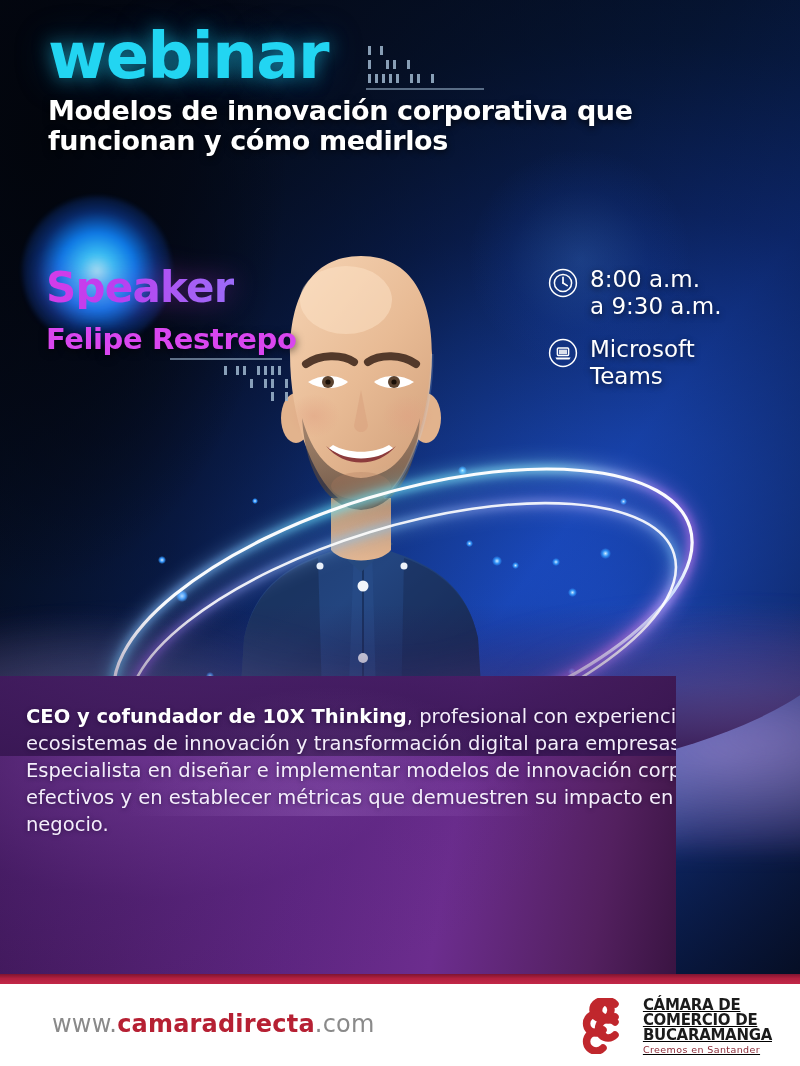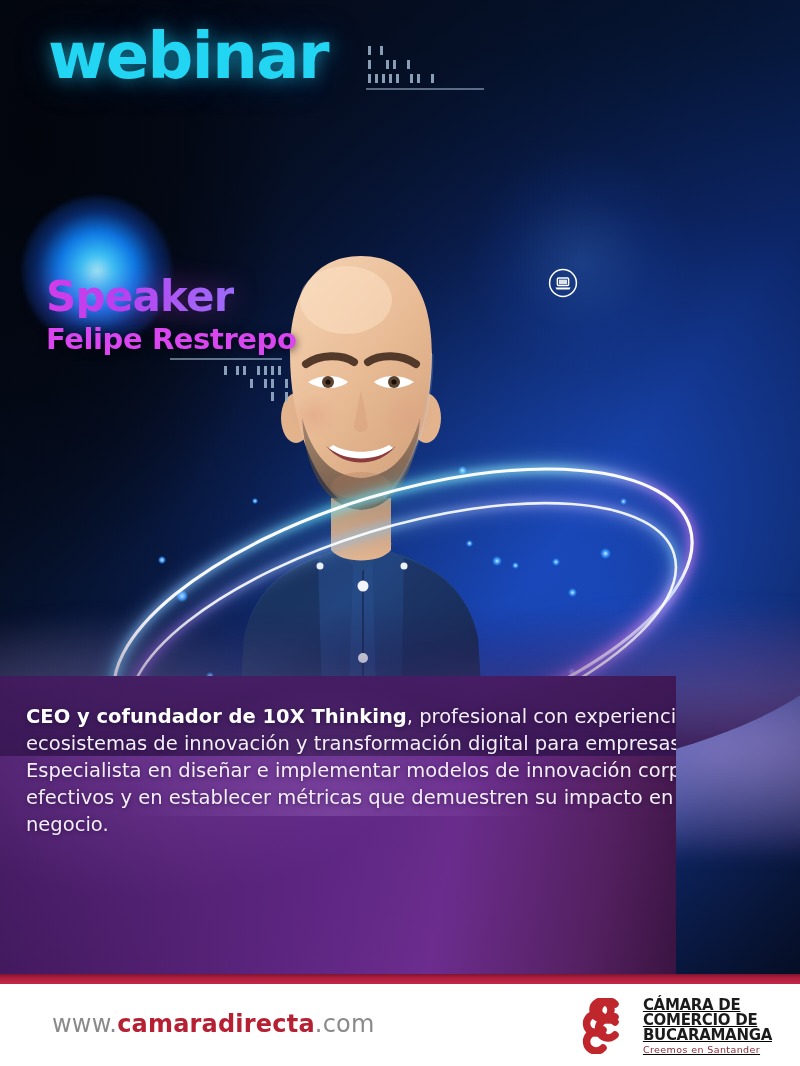--- a/index.html
+++ b/index.html
@@ -100,21 +100,21 @@
   .subtitle{
     position:absolute; left:48px; top:96px; width:700px;
     font-size:27px; font-weight:700; color:#ffffff;
     line-height:1.12; letter-spacing:-0.4px;
     font-family:"DejaVu Sans", sans-serif;
     text-shadow:0 2px 7px rgba(0,0,0,0.75);
   }
 
   
   .speaker-label{
-    position:absolute; left:46px; top:276px;
+    position:absolute; left:46px; top:267px;
     font-size:42px; font-weight:700; letter-spacing:-0.8px;
     line-height:1;
     font-family:"DejaVu Sans", sans-serif;
     background:linear-gradient(95deg,#d43ce8 0%,#b93ff0 40%,#a95cf5 72%,#9b6bf8 100%);
     -webkit-background-clip:text; background-clip:text;
     color:transparent;
     -webkit-text-fill-color:transparent;
     filter:drop-shadow(0 0 14px rgba(190,60,230,0.45));
   }
   .speaker-name{
@@ -377,20 +377,21 @@
         <rect x="23" y="30" width="3" height="9"></rect>
         <rect x="30" y="30" width="3" height="9"></rect>
         <rect x="44" y="30" width="3" height="9"></rect>
         <rect x="51" y="30" width="3" height="9"></rect>
         <rect x="65" y="30" width="3" height="9"></rect>
       </g>
       <rect x="0" y="44" width="118" height="2" fill="#9fb8cf" opacity="0.55"></rect>
     </svg>
   </div>
 
+  <div class="subtitle">Modelos de innovación corporativa que funcionan y cómo medirlos</div>
 
   <div class="speaker-label">Speaker</div>
   <div class="speaker-name">Felipe Restrepo</div>
 
   <div class="deco-speaker">
     <svg viewBox="0 0 126 46" aria-hidden="true">
       <rect x="0" y="0" width="112" height="2" fill="#9fb8cf" opacity="0.6"></rect>
       <g fill="#9fb8cf" opacity="0.85">
         <rect x="54" y="8" width="3" height="9"></rect>
         <rect x="66" y="8" width="3" height="9"></rect>
@@ -405,30 +406,44 @@
         <rect x="115" y="21" width="3" height="9"></rect>
         <rect x="101" y="34" width="3" height="9"></rect>
         <rect x="115" y="34" width="3" height="9"></rect>
       </g>
     </svg>
   </div>
 
   <div class="details">
 
 
+    <div class="detail-row">
+      <span class="detail-icon">
+        <svg viewBox="0 0 30 30" aria-hidden="true">
+          <circle cx="15" cy="15" r="13.4" fill="none" stroke="#ffffff" stroke-width="1.5"></circle>
+          <circle cx="15" cy="15" r="8.6" fill="none" stroke="#ffffff" stroke-width="1.5"></circle>
+          <line x1="15" y1="15" x2="15" y2="9.4" stroke="#ffffff" stroke-width="1.7" stroke-linecap="round"></line>
+          <line x1="15" y1="15" x2="19.2" y2="17.6" stroke="#ffffff" stroke-width="1.7" stroke-linecap="round"></line>
+        </svg>
+      </span>
+      <span class="detail-text">8:00 a.m.
+a 9:30 a.m.</span>
+    </div>
 
     <div class="detail-row">
       <span class="detail-icon">
         <svg viewBox="0 0 30 30" aria-hidden="true">
           <circle cx="15" cy="15" r="13.4" fill="none" stroke="#ffffff" stroke-width="1.5"></circle>
           <rect x="9.4" y="10" width="11.2" height="7.6" rx="1" fill="none" stroke="#ffffff" stroke-width="1.5"></rect>
           <rect x="11" y="11.6" width="8" height="4.6" fill="#ffffff" opacity="0.85"></rect>
           <path d="M7.4 19.6 H22.6 L21.4 21.4 H8.6 Z" fill="#ffffff"></path>
         </svg>
       </span>
+      <span class="detail-text">Microsoft
+Teams</span>
     </div>
 
   </div>
 
   <div class="bio-panel">
     <div class="bio-bg"></div>
     <div class="bio-arc"></div>
     <div class="bio-glow"></div>
     <p class="bio-text">
       <b>CEO y cofundador de 10X Thinking</b><span>, profesional con experiencia en ecosistemas de innovación y transformación digital para empresas. Especialista en diseñar e implementar modelos de innovación corporativa efectivos y en establecer métricas que demuestren su impacto en el negocio.</span>

